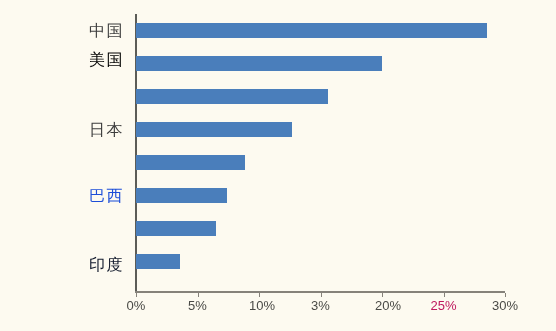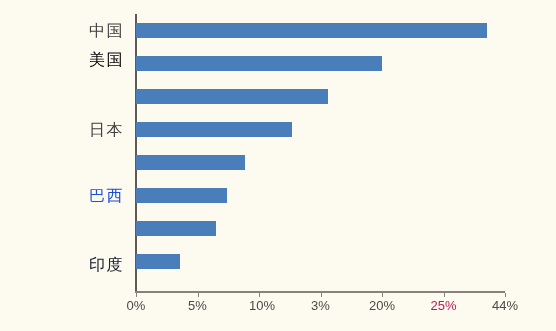--- a/index.html
+++ b/index.html
@@ -128,20 +128,20 @@
   <div id="x-axis-ticks">
     <div class="tick-mark" style="left: 0px; background: rgb(134, 130, 122);"></div>
     <div class="tick-label" style="left: 0px; color: rgb(74, 74, 70);">0%</div>
     <div class="tick-mark" style="left: 61.5px; background: rgb(134, 130, 122);"></div>
     <div class="tick-label" style="left: 61.5px; color: rgb(74, 74, 70);">5%</div>
     <div class="tick-mark" style="left: 123px; background: rgb(134, 130, 122);"></div>
     <div class="tick-label" style="left: 126px; color: rgb(74, 74, 70);">10%</div>
     <div class="tick-mark" style="left: 184.5px; background: rgb(134, 130, 122);"></div>
     <div class="tick-label" style="left: 184.5px; color: rgb(74, 74, 70);">3%</div>
     <div class="tick-mark" style="left: 246px; background: rgb(134, 130, 122);"></div>
-    <div class="tick-label" style="left: 246px; color: rgb(74, 74, 70);">20%</div>
+    <div class="tick-label" style="left: 252px; color: rgb(74, 74, 70);">20%</div>
     <div class="tick-mark" style="left: 307.5px; background: rgb(134, 130, 122);"></div>
     <div class="tick-label" style="left: 307.5px; color: #be185d;">25%</div>
     <div class="tick-mark" style="left: 369px; background: rgb(134, 130, 122);"></div>
-    <div class="tick-label" style="left: 369px; color: rgb(74, 74, 70);">44%</div>
+    <div class="tick-label" style="left: 369px; color: rgb(74, 74, 70);">30%</div>
   </div>
 
 </div>
 
 </body></html>

